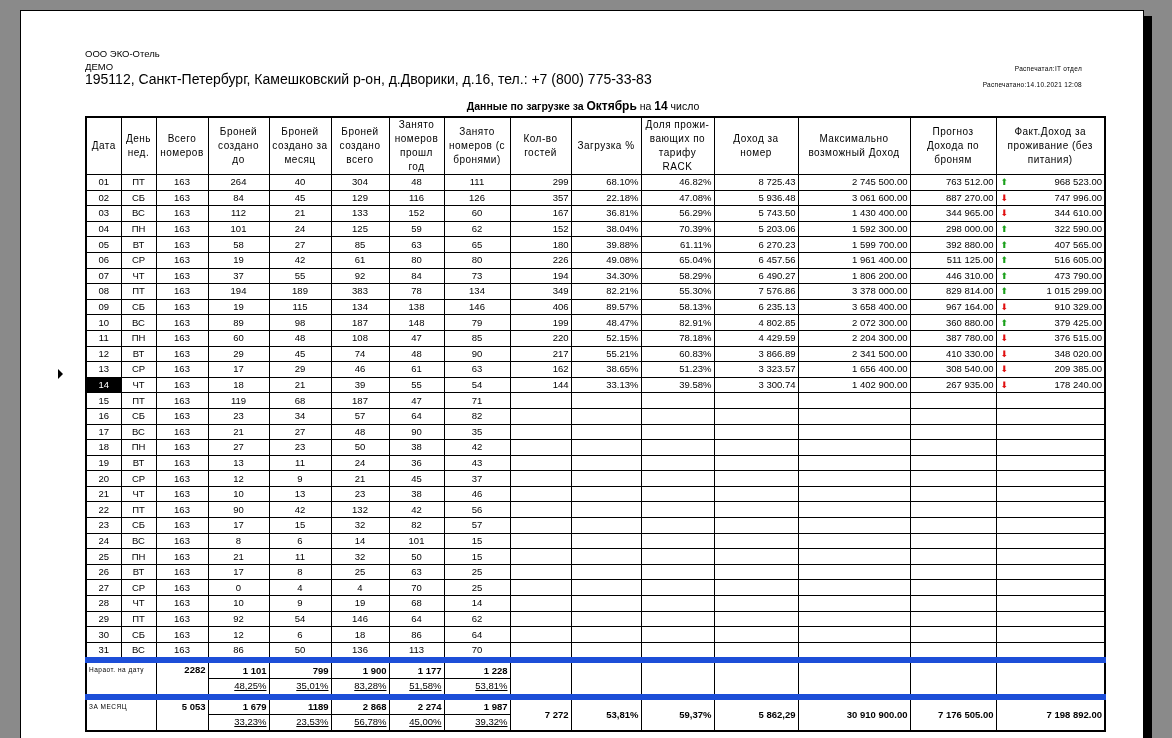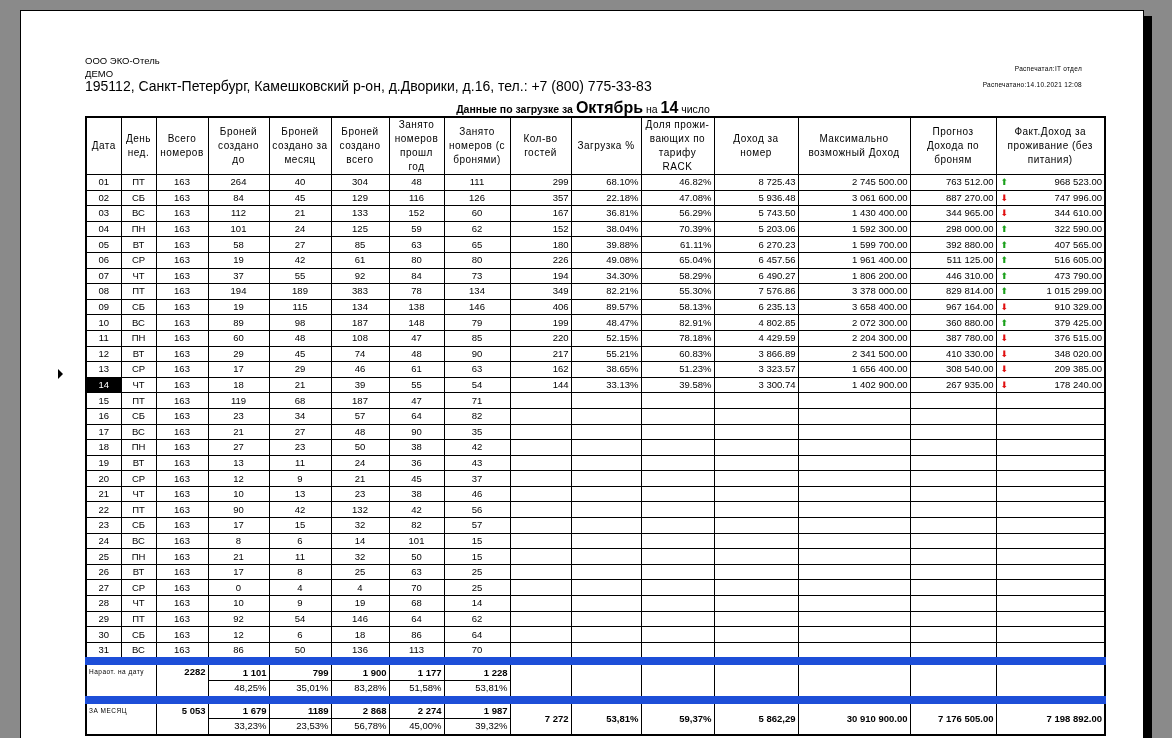--- a/index.html
+++ b/index.html
@@ -1,45 +1,45 @@
 <!DOCTYPE html>
 <html><head>
 <meta charset="utf-8">
 <style>
   html, body { margin:0; padding:0; }
   body { width:1172px; height:738px; background:#8a8a8a; position:relative; overflow:hidden;
          font-family:"Liberation Sans", sans-serif; color:#000; }
   .shadow { position:absolute; left:26px; top:16px; width:1126px; height:730px; background:#000; }
   .page { position:absolute; left:20px; top:10px; width:1124px; height:740px; background:#fff;
           border:1px solid #000; box-sizing:border-box; }
-  .org { position:absolute; left:64px; top:43px; font-size:9.5px; line-height:13px; }
+  .org { position:absolute; left:64px; top:36px; font-size:9.5px; line-height:13px; }
   .org .addr { font-size:14px; }
   .printed { position:absolute; right:61px; top:50px; font-size:6.5px; text-align:right; line-height:16px; letter-spacing:0.3px; }
   .title { position:absolute; left:0; width:1124px; top:88px; text-align:center; font-size:10.5px; }
-  .title b.big { font-size:16px; }
+  .title b.big { font-size:12px; }
   .title .bold { font-weight:bold; }
   table.grid { position:absolute; left:64px; top:105px; border-collapse:collapse; table-layout:fixed;
                font-family:"Liberation Sans Narrow","Liberation Sans", sans-serif; }
   table.grid td, table.grid th { border:1px solid #000; padding:0 2px; font-size:9.5px; height:14.6px;
       line-height:14px; overflow:hidden; white-space:nowrap; font-weight:normal; }
   table.grid th { font-size:10px; line-height:14px; height:44px; vertical-align:middle; text-align:center; white-space:normal; letter-spacing:0.5px; }
   table.grid { border:2px solid #000; }
   thead tr th { border-bottom:3px solid #000; }
   .c { text-align:center; }
   .r { text-align:right; }
   .sel { background:#000; color:#fff; }
   .ptr { position:absolute; left:58px; top:369px; width:0; height:0; border-top:5px solid transparent;
          border-bottom:5px solid transparent; border-left:5px solid #000; }
   .arrow { display:inline-block; float:left; margin-left:2px; font-size:9px; line-height:14px; }
   .up { color:#1aa01a; }
   .down { color:#e01010; }
   tr.tot td { font-weight:bold; }
-  tr.sep td { border-top:8px solid #1d4ed8; }
+  tr.sep td { border-top:6px solid #1d4ed8; }
   .lbl { font-size:6.5px !important; letter-spacing:0.5px; font-weight:normal !important; vertical-align:top; text-align:left; }
-  .pct { font-weight:normal !important; }
+  .pct { font-weight:normal !important;text-decoration:underline; }
 </style>
 </head>
 <body>
 
 <div class="shadow"></div>
 <div class="page">
   <div class="org">
     <div>ООО ЭКО-Отель</div>
     <div>ДЕМО</div>
     <div class="addr">195112, Санкт-Петербург, Камешковский р-он, д.Дворики, д.16, тел.: +7 (800) 775-33-83</div>

